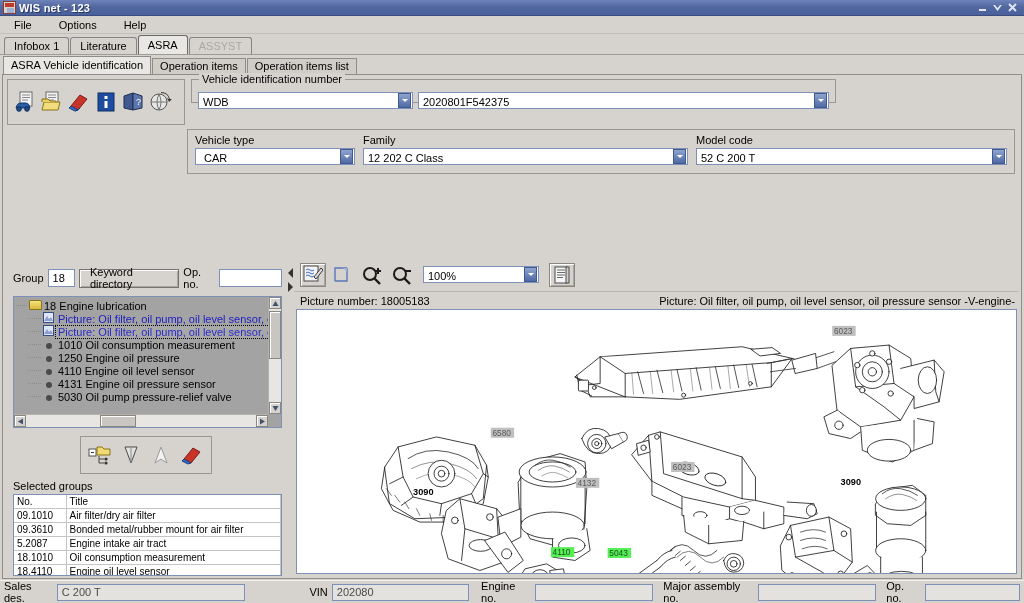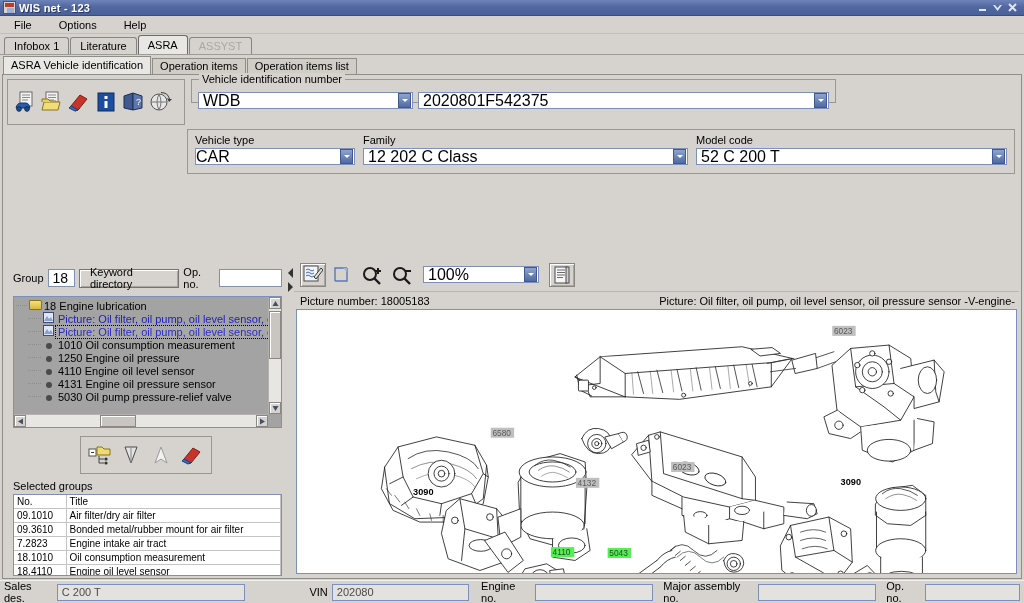--- a/index.html
+++ b/index.html
@@ -134,22 +134,22 @@
   }
   .grp-legend {
     position: absolute; top: -7px; left: 7px;
     background: #d6d3ce; padding: 0 3px; font-size: 11px;
   }
   .vin-inner { display: flex; gap: 5px; padding: 12px 6px 0 6px; }
 
   .combo {
     height: 17px; background: #fff;
     border: 1px solid #7e90b8;
-    display: flex; align-items: center;
-    font-size: 16px; position: relative;
+    display: flex; align-items: flex-end;
+    font-size: 11px; position: relative;
   }
   .combo .val { padding-left: 4px; flex: 1; white-space: nowrap; overflow: hidden; }
   .combo .arrow {
     width: 13px; height: 15px; flex: none; margin: 0 1px 0 0;
     background: linear-gradient(to bottom, #8fa3cd, #4f6ba5);
     border: 1px solid #3f5891;
     display: flex; align-items: center; justify-content: center;
   }
   .combo .arrow i {
     display: block; width: 0; height: 0;
@@ -192,21 +192,21 @@
   .right-col { flex: 1; display: flex; flex-direction: column; }
 
   
   .group-row {
     display: flex; align-items: center; gap: 4px;
     padding: 8px 5px 6px 8px;
   }
   .group-row .lbl { font-size: 11px; }
   .inp-sm {
     height: 18px; width: 30px; background: #fff;
-    border: 1px solid #7e90b8; font-size: 14px;
+    border: 1px solid #7e90b8; font-size: 11px;
     display: flex; align-items: center; padding-left: 4px;
   }
   .btn {
     height: 19px; background: #d6d3ce;
     border: 1px solid #767472;
     box-shadow: inset 1px 1px 0 #fff, inset -1px -1px 0 #a9a6a1;
     font-size: 11px; padding: 0 10px;
     display: flex; align-items: center; justify-content: center;
   }
   .inp-md {
@@ -451,21 +451,21 @@
                 </span>
             </div>
           </div>
         </div>
       </div>
 
       <div class="veh-group">
         <div class="field" style="width:160px">
           <label>Vehicle type</label>
           <div class="combo">
-            <span class="val" style="padding-left:0">CAR</span>
+            <span class="val" style="padding-left:8px">CAR</span>
             <span class="arrow">
                 <i></i>
               </span>
           </div>
         </div>
         <div class="field" style="width:325px">
           <label>Family</label>
           <div class="combo">
             <span class="val">12 202 C Class</span>
             <span class="arrow">
@@ -634,21 +634,21 @@
               <tbody>
                 <tr>
                   <td class="no">09.1010</td>
                   <td>Air filter/dry air filter</td>
                 </tr>
                 <tr>
                   <td class="no">09.3610</td>
                   <td>Bonded metal/rubber mount for air filter</td>
                 </tr>
                 <tr>
-                  <td class="no">7.2823</td>
+                  <td class="no">5.2087</td>
                   <td>Engine intake air tract</td>
                 </tr>
                 <tr>
                   <td class="no">18.1010</td>
                   <td>Oil consumption measurement</td>
                 </tr>
                 <tr>
                   <td class="no">18.4110</td>
                   <td>Engine oil level sensor</td>
                 </tr>

